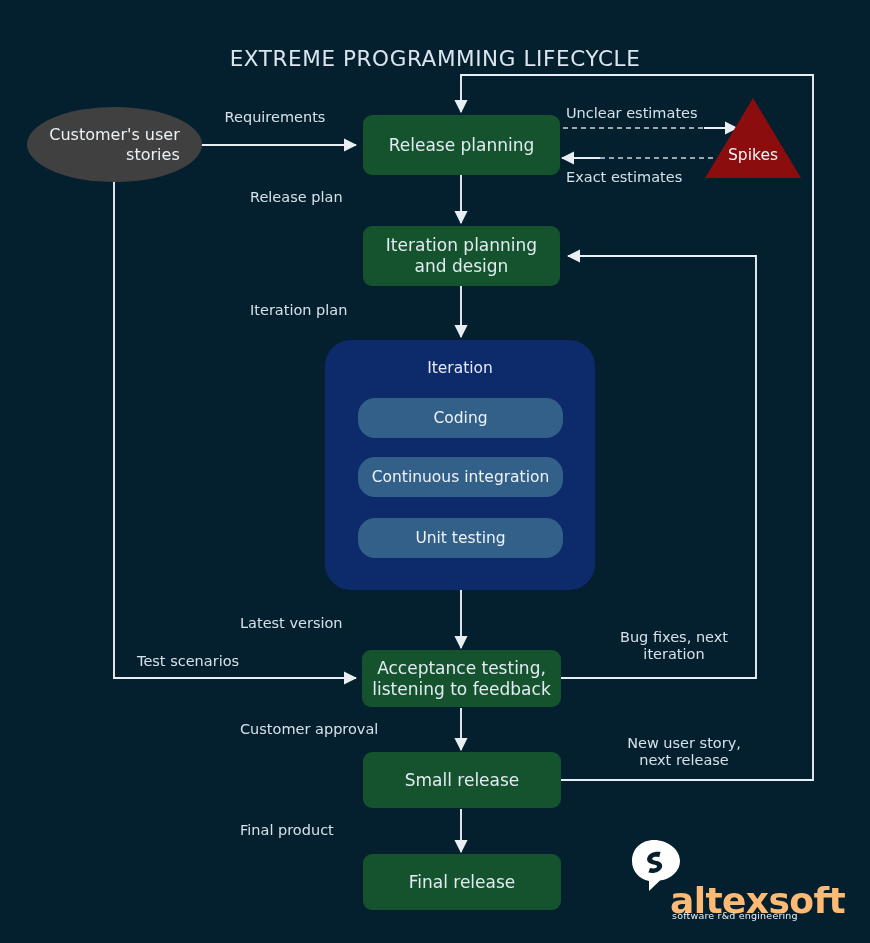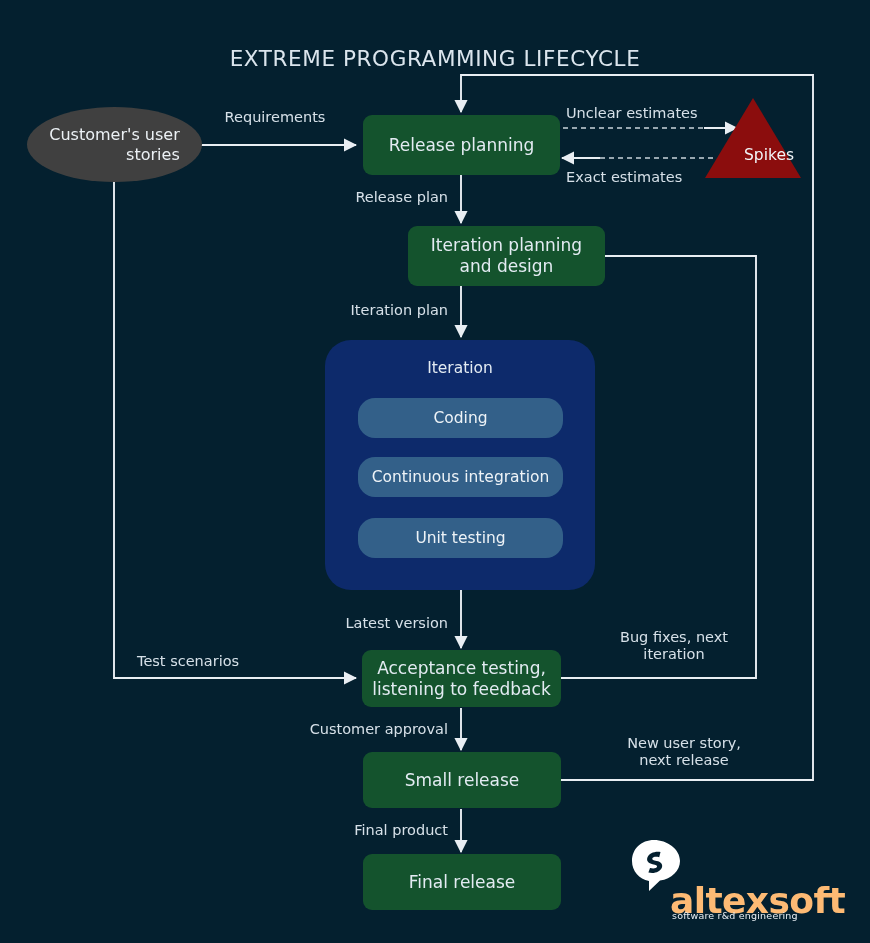--- a/index.html
+++ b/index.html
@@ -80,34 +80,34 @@
   .tri-wrap {
     position: absolute;
   }
   .tri-shape {
     position: absolute;
     left: 0; top: 0;
     width: 0; height: 0;
   }
   .tri-label {
     position: absolute;
-    left: 16px;
+    left: 0;
     width: 100%;
     text-align: center;
     font-size: 15.5px;
     color: #f2f6f9;
   }
   .edge-label {
     position: absolute;
     font-size: 14.5px;
     color: #d6e0e8;
     line-height: 1.2;
     white-space: pre-line;
   }
-  .el-r { text-align: right; }
+  .el-r { text-align: left; }
   .el-c { text-align: center; }
   .el-l { text-align: left; }
   #title {
     position: absolute;
     left: 0;
     top: 26px;
     width: 870px;
     text-align: center;
     font-size: 21.5px;
     letter-spacing: 0.6px;
@@ -191,21 +191,21 @@
 
   <div class="node proc" style="left:363px; top:115px; width:197px; height:60px;">
     <span>Release planning</span>
   </div>
 
   <div class="tri-wrap" style="left:705px; top:98px; width:96px; height:80px;">
     <div class="tri-shape" style="border-left:48px solid transparent; border-right:48px solid transparent; border-bottom:80px solid #8b0d0d;"></div>
     <div class="tri-label" style="top:48px;">Spikes</div>
   </div>
 
-  <div class="node proc" style="left:363px; top:226px; width:197px; height:60px;margin-left:45px;">
+  <div class="node proc" style="left:363px; top:226px; width:197px; height:60px;">
     <span style="white-space:pre-line;">Iteration planning
 and design</span>
   </div>
 
   <div class="iter-group" style="left:325px; top:340px; width:270px; height:250px;">
     <div class="iter-title" style="top:19px;">Iteration</div>
     <div class="subbox" style="left:33px; top:58px; width:205px; height:40px;">
       <span>Coding</span>
     </div>
     <div class="subbox" style="left:33px; top:178px; width:205px; height:40px;">

